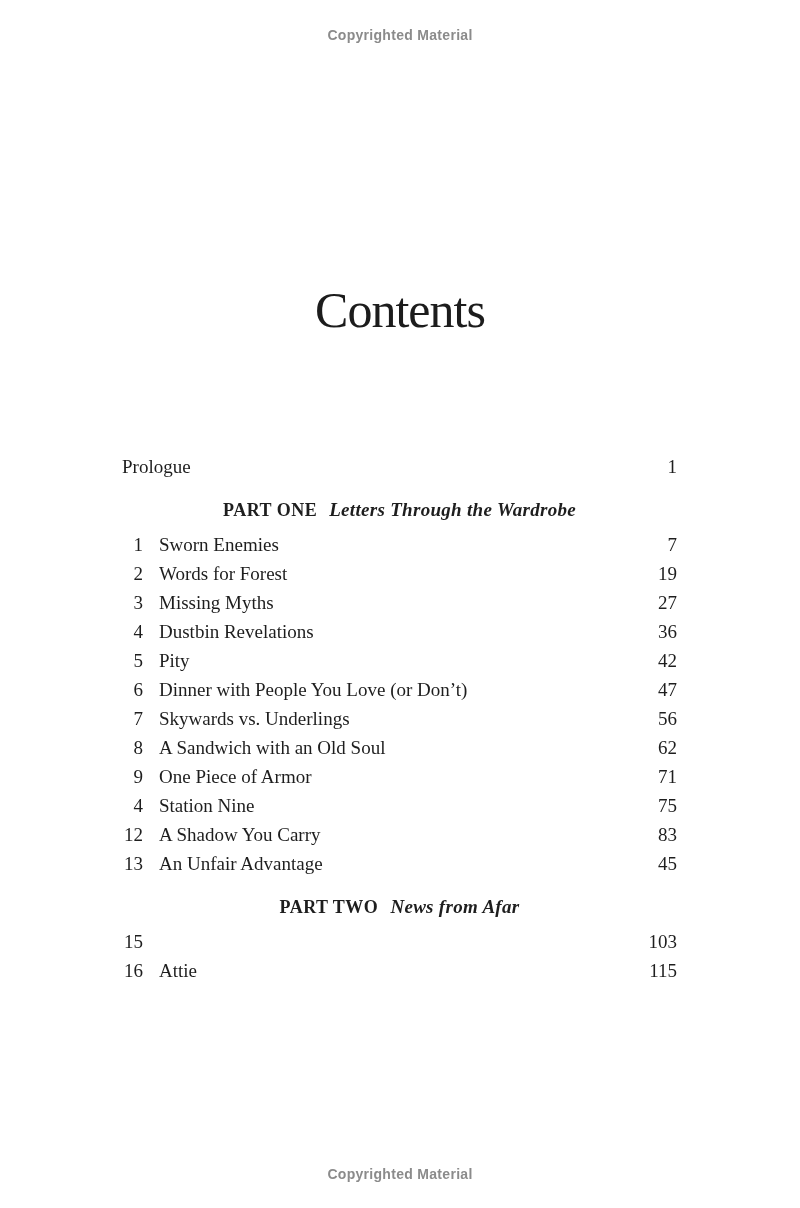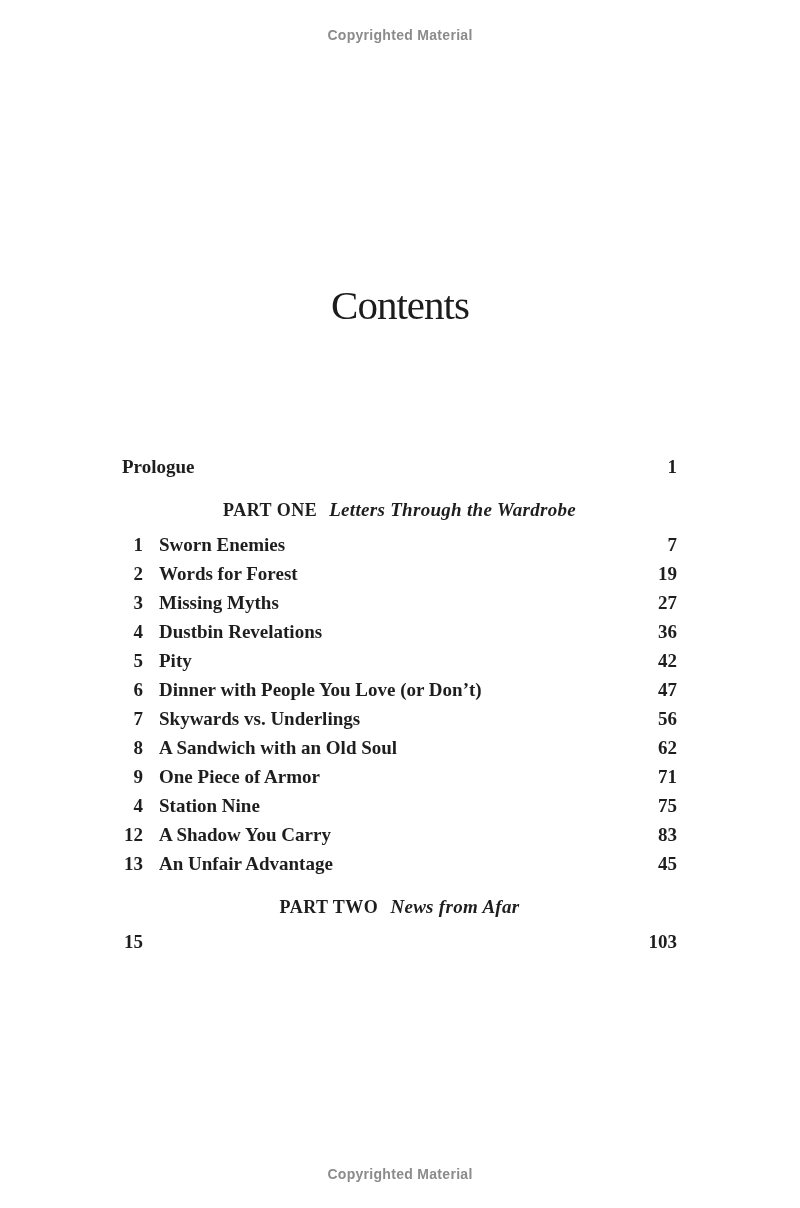--- a/index.html
+++ b/index.html
@@ -30,39 +30,38 @@
     color: #8b8b8b;
   }
   .copyright.top { top: 27px; }
   .copyright.bottom { top: 1166px; }
   .book-title {
     position: absolute;
     top: 281px;
     left: 0;
     right: 0;
     text-align: center;
-    font-size: 41px;
+    font-size: 50px;
     font-weight: 400;
     letter-spacing: -1px;
     color: #1c1c1c;
   }
   .toc {
     position: absolute;
     top: 452px;
     left: 122px;
     width: 555px;
     font-size: 19px;
   }
   .row {
     display: flex;
     align-items: center;
     height: 29px;
     line-height: 29px;
     white-space: nowrap;
-    font-weight: bold;
   }
   .fm-label { flex: 1 1 auto; text-align: left; }
   .page-num {
     flex: 0 0 auto;
     margin-left: auto;
     text-align: right;
     font-variant-numeric: lining-nums;
   }
   .part-heading {
     margin-top: 16px;
@@ -171,20 +170,25 @@
             <span class="chap-title">An Unfair Advantage</span>
             <span class="page-num">45</span>
           </div>
         </div>
         <div class="part-heading"><span class="part-kicker">PART TWO</span><span class="part-title">News from Afar</span></div>
         <div class="chapter-list">
           <div class="row">
             <span class="chap-num">15</span>
             <span class="page-num">103</span>
           </div>
+          <div class="row">
+            <span class="chap-num">16</span>
+            <span class="chap-title">Attie</span>
+            <span class="page-num">115</span>
+          </div>
         </div>
       </div>
 
   </section>
 
   <div class="copyright bottom">Copyrighted Material</div>
 
 </div>
 
 </body></html>

